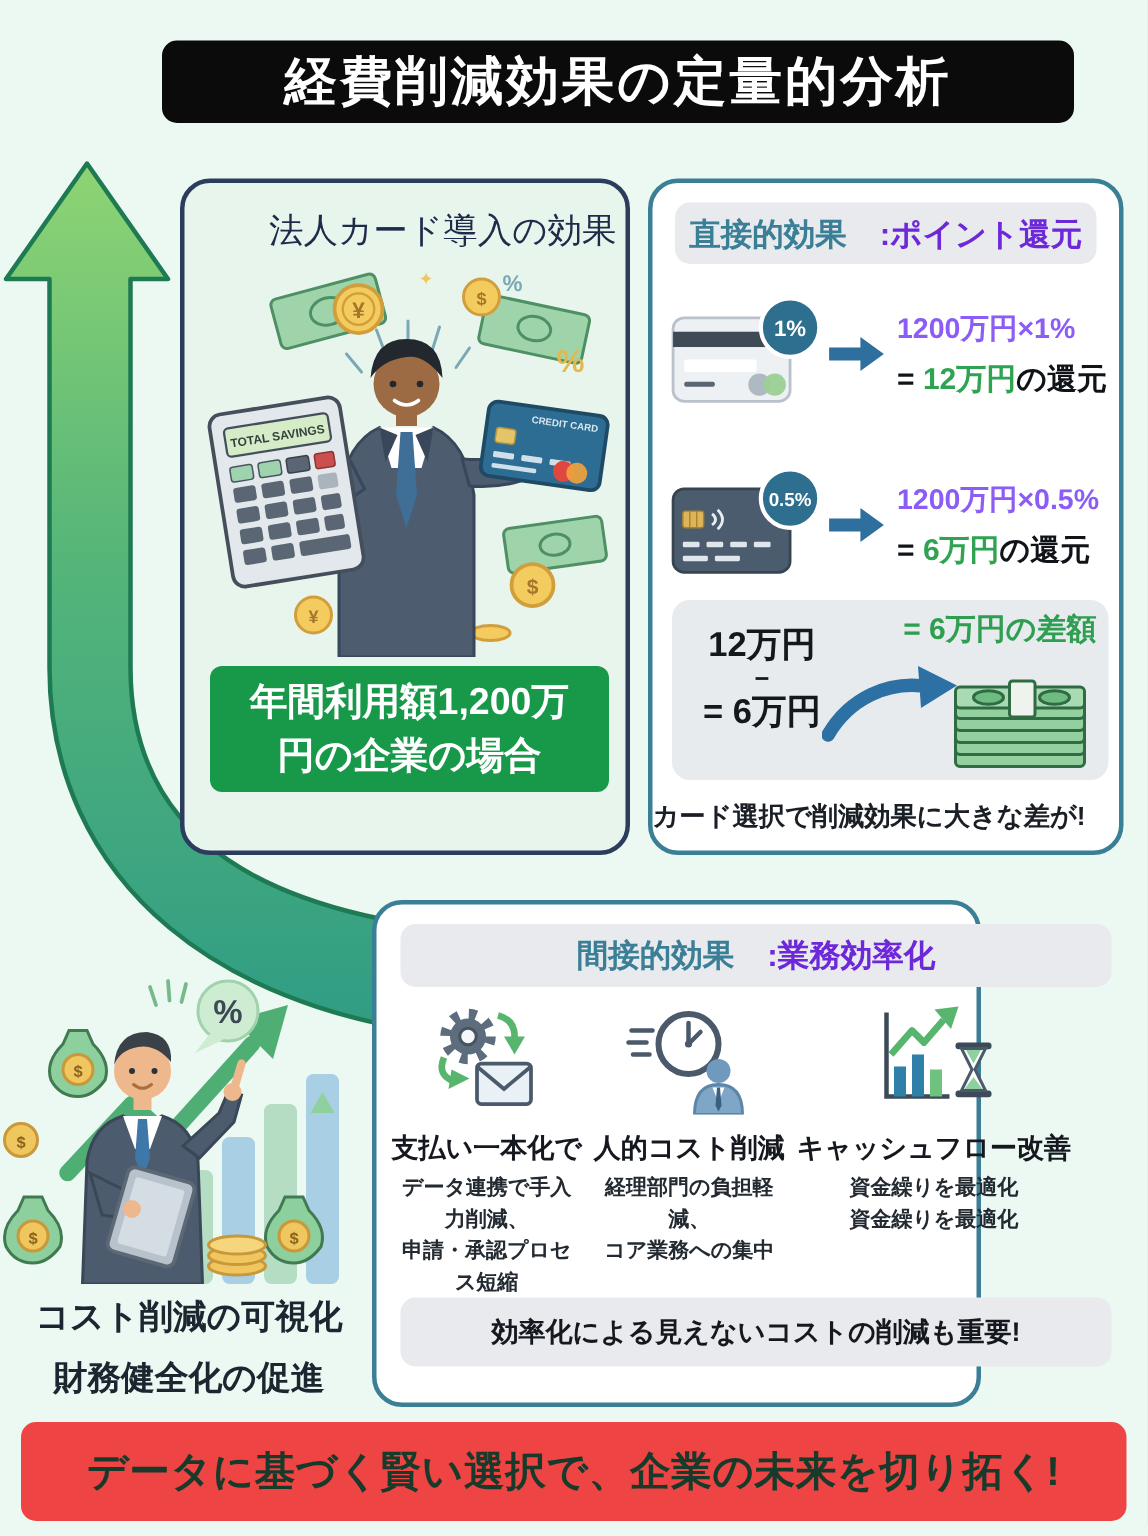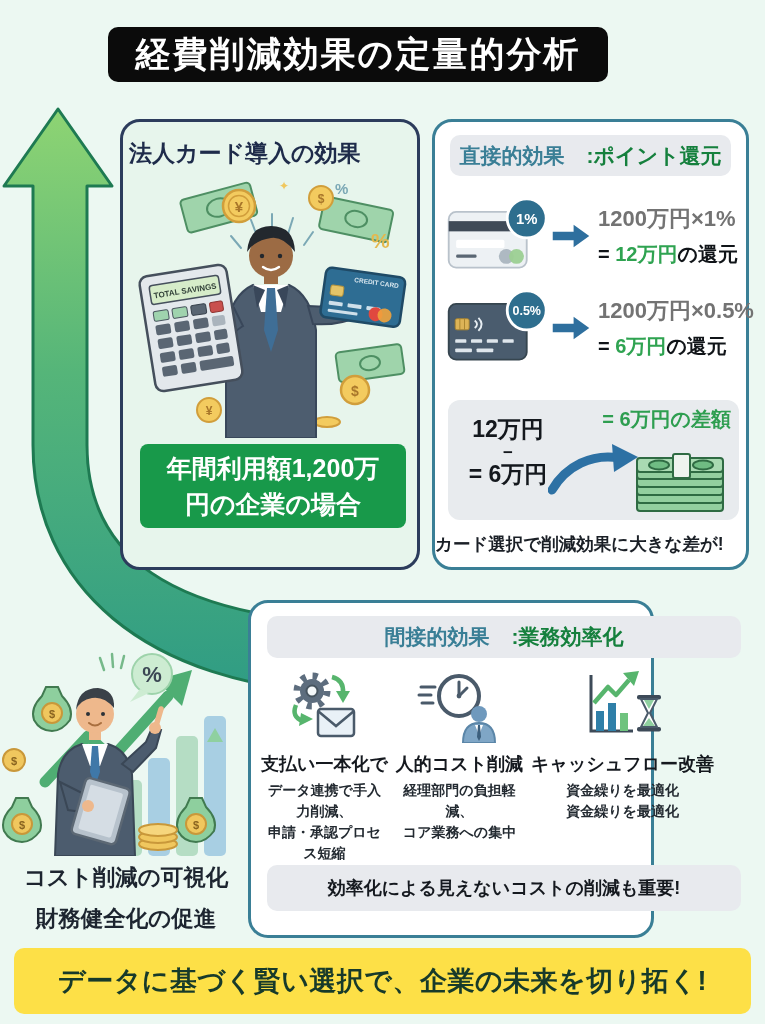--- a/index.html
+++ b/index.html
@@ -3,47 +3,47 @@
 <meta charset="utf-8">
 <style>
   html,body{margin:0;padding:0;background:#dfeee6;}
   #canvas{
     position:relative;width:765px;height:1024px;margin:0 auto;
     background:#ecf8f2;overflow:hidden;
     font-family:"Liberation Sans","DejaVu Sans",sans-serif;
   }
   
   .title-banner{
-    position:absolute;left:108px;top:27px;width:500px;height:55px;
+    position:absolute;left:108px;top:27px;width:608px;height:55px;
     background:#0b0b0b;border-radius:10px;display:flex;align-items:center;justify-content:center;
   }
   .title-banner span{color:#fff;font-size:35px;font-weight:800;letter-spacing:2px;}
   
   .big-arrow{position:absolute;left:0;top:95px;width:370px;height:630px;z-index:1;}
   
   .card{position:absolute;border-radius:20px;z-index:2;box-sizing:border-box;}
   .left-card{left:120px;top:119px;width:300px;height:451px;background:#e7f5ec;border:3px solid #2c3c5c;}
-  .left-title{margin:16px 6px 0;text-align:left;font-size:23px;font-weight:700;color:#1e2b4a;}
+  .left-title{margin:16px 6px 0;text-align:right;font-size:23px;font-weight:400;color:#1e2b4a;}
   .man1{position:absolute;left:8px;top:56px;width:284px;height:260px;}
   .green-banner{
     position:absolute;left:17px;top:322px;width:266px;height:84px;background:#18994a;border-radius:8px;
     color:#fff;font-size:25px;font-weight:800;text-align:center;line-height:1.45;
     display:flex;flex-direction:column;justify-content:center;
   }
   .right-card{left:432px;top:119px;width:317px;height:451px;background:#ffffff;border:3px solid #3a7f96;}
   .pill{background:#e8eaee;border-radius:10px;display:flex;align-items:center;justify-content:center;gap:22px;}
   .header-pill{position:absolute;left:15px;top:13px;width:281px;height:41px;font-size:21px;font-weight:800;}
   .pill .pre{color:#3a7f96;}
-  .pill .suf{color:#15803d;}
+  .pill .suf{color:#6d28d9;}
   .pr-row{position:absolute;left:10px;width:300px;height:100px;display:flex;align-items:center;}
-  .row1{top:64px;} .row2{top:156px;}
+  .row1{top:64px;} .row2{top:178px;}
   .cc-svg{width:104px;height:84px;flex:0 0 auto;}
   .arrow-r{width:40px;height:32px;flex:0 0 auto;margin-left:2px;}
   .calc-text{margin-left:7px;}
-  .formula{font-size:22px;font-weight:800;color:#737373;white-space:nowrap;}
+  .formula{font-size:19px;font-weight:800;color:#8b5cf6;white-space:nowrap;}
   .result{font-size:20px;font-weight:700;color:#101418;margin-top:7px;white-space:nowrap;}
   .result .val{color:#2fa351;}
   .diff-box{position:absolute;left:13px;top:278px;width:291px;height:120px;background:#e8ebee;border-radius:12px;}
   .diff-label{position:absolute;right:8px;top:6px;font-size:20px;font-weight:800;color:#2e9e50;}
   .diff-nums{position:absolute;left:12px;top:16px;width:96px;text-align:center;font-size:23px;font-weight:800;color:#14181d;line-height:1.2;}
   .diff-nums .minus{font-size:17px;line-height:1;}
   .curve-arrow{position:absolute;left:100px;top:40px;width:92px;height:56px;}
   .money-stack{position:absolute;right:4px;bottom:4px;width:106px;height:82px;}
   .rc-footnote{position:absolute;left:0;right:0;top:410px;text-align:left;font-size:17.5px;font-weight:800;color:#1a1f26;}
   .indirect-card{left:248px;top:600px;width:406px;height:338px;background:#fff;border:3px solid #3a7f96;}
@@ -53,21 +53,21 @@
   .col svg{width:84px;height:74px;}
   .col-title{font-size:18px;font-weight:800;color:#15191f;margin-top:5px;white-space:nowrap;}
   .col-desc{font-size:14px;font-weight:700;color:#232a31;line-height:1.5;margin-top:4px;}
   .footnote-pill{position:absolute;left:16px;top:262px;width:474px;height:46px;font-size:18px;font-weight:800;color:#15191f;}
   
   .man2{position:absolute;left:0;top:630px;width:246px;height:226px;z-index:2;}
   .vis-text{position:absolute;left:0;top:858px;width:252px;text-align:center;z-index:2;
     font-size:22.5px;font-weight:800;color:#1d2530;line-height:1.8;}
   
   .bottom-banner{
-    position:absolute;left:14px;top:948px;width:737px;height:66px;background:#fde047;border-radius:10px;
+    position:absolute;left:14px;top:948px;width:737px;height:66px;background:#ef4444;border-radius:10px;
     display:flex;align-items:center;justify-content:center;z-index:2;
   }
   .bottom-banner span{font-size:27px;font-weight:800;color:#173a2a;letter-spacing:0.5px;}
 </style>
 </head>
 <body>
 
 <div id="canvas">
 
   <div class="title-banner">

